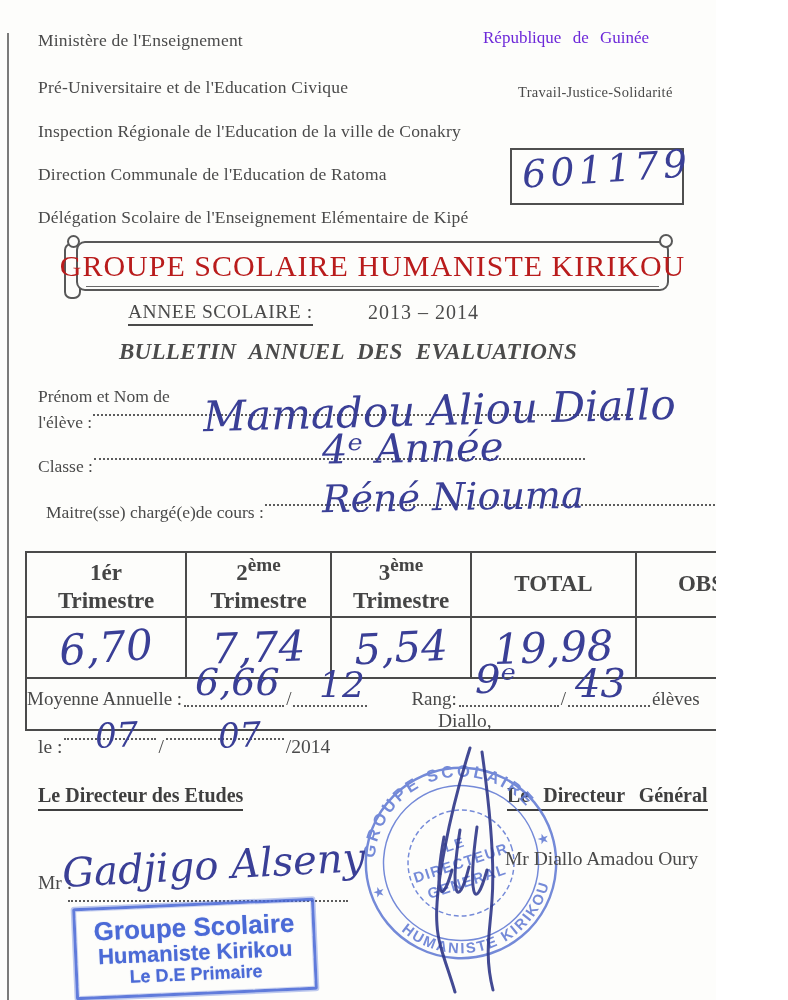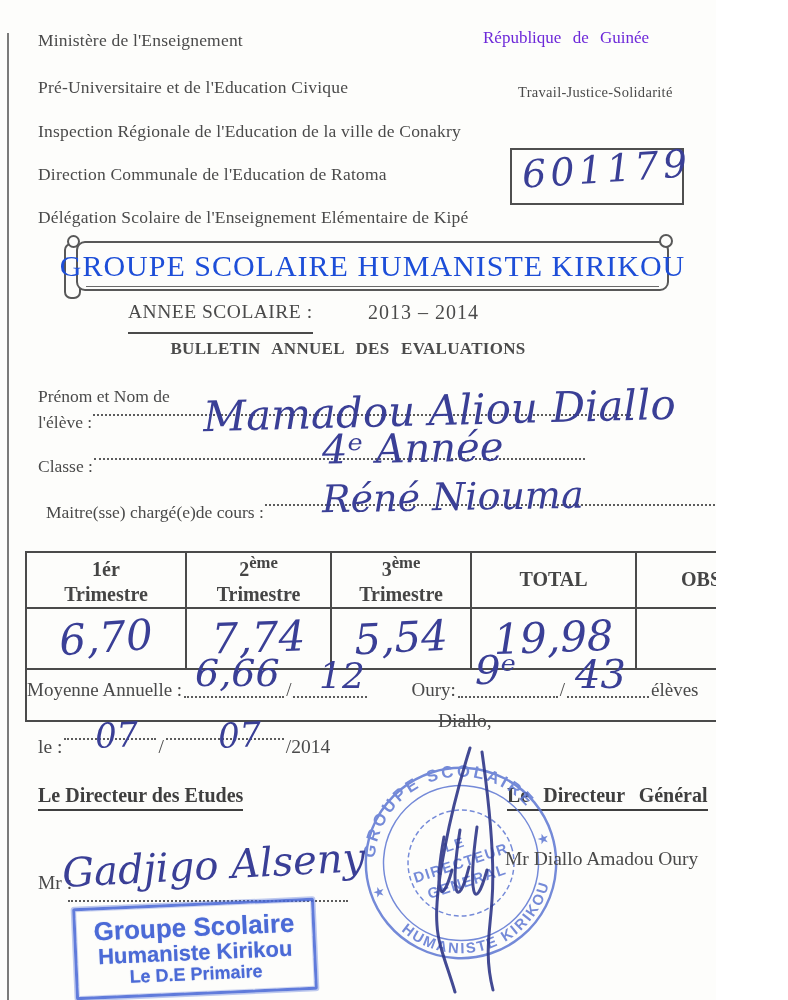--- a/index.html
+++ b/index.html
@@ -26,25 +26,25 @@
   .banner-wrap{left:64px; top:234px; width:612px; height:64px;}
   .roll-left{position:absolute; left:0; top:9px; width:13px; height:52px; border:2px solid #585858; border-radius:7px; background:#fdfdfb;}
   .roll-dot-l{position:absolute; left:3px; top:1px; width:9px; height:9px; border:2px solid #585858; border-radius:50%; background:#fdfdfb;}
   .roll-dot-r{position:absolute; right:3px; top:0px; width:10px; height:10px; border:2px solid #585858; border-radius:50%; background:#fdfdfb;}
   .banner-box{
     position:absolute; left:12px; right:7px; top:7px; bottom:7px;
     border:2px solid #585858; border-radius:9px; background:#fdfdfb;
     display:flex; align-items:center; justify-content:center;
   }
   .banner-box::after{content:""; position:absolute; left:8px; right:8px; bottom:2px; border-bottom:1.5px solid #6a6a6a;}
-  .banner-text{font-size:30px; color:#1d4ed8; letter-spacing:1px;}
-
-  .annee-label{left:128px; top:301px; font-size:19.5px; border-bottom:2px solid #4a4a4a; padding-bottom:9px; letter-spacing:.5px;}
+  .banner-text{font-size:30px; color:#b91c1c; letter-spacing:1px;}
+
+  .annee-label{left:128px; top:301px; font-size:19.5px; border-bottom:2px solid #4a4a4a; padding-bottom:1px; letter-spacing:.5px;}
   .annee-value{left:368px; top:301px; font-size:20px; letter-spacing:1px;}
-  .main-title{left:38px; top:339px; width:620px; text-align:center; font-size:17px; font-weight:bold; color:#4b4b4b; word-spacing:7px; letter-spacing:.3px;}
+  .main-title{left:38px; top:339px; width:620px; text-align:center; font-size:23px; font-weight:bold; color:#4b4b4b; word-spacing:7px; letter-spacing:.3px;font-style:italic;}
 
   
   .row{position:absolute; display:flex; align-items:flex-start; font-size:17.5px;}
   .dots{flex:1; border-bottom:2.5px dotted #5c5c5c; margin:0 1px 3px 1px; min-height:2px;}
   .dots-fixed{border-bottom:2.5px dotted #5c5c5c; margin:0 2px 3px 2px; min-height:2px; display:inline-block;}
   .name-l1{left:38px; top:386px; font-size:17.5px;}
   .name-row{left:38px; top:412px; width:594px;}
   .class-row{left:38px; top:456px; width:548px;}
   .teacher-row{left:46px; top:502px; width:686px;}
 
@@ -55,21 +55,21 @@
   .hand-name{left:203px; top:390px; font-size:42px; transform:rotate(-1.5deg);}
   .hand-class{left:322px; top:428px; font-size:40px; transform:rotate(-1deg);}
   .hand-teacher{left:322px; top:478px; font-size:38px; transform:rotate(-1deg);}
 
   
   table.results{
     position:absolute; left:25px; top:551px; width:740px;
     border-collapse:collapse; table-layout:fixed;
   }
   table.results td{border:2px solid #4a4a4a; text-align:center; vertical-align:middle; padding:0;}
-  td.th{font-weight:bold; font-size:20px; height:48px; line-height:1.25; color:#454545;border-radius:12px;}
+  td.th{font-weight:bold; font-size:23px; height:48px; line-height:1.25; color:#454545;border-radius:12px;}
   td.tv{height:59px;}
   .tval{font-family:"DejaVu Serif",serif; font-style:italic; color:#3a3f96; font-size:42px; line-height:1;}
   .r1{transform:rotate(-4deg);} .r2{transform:rotate(-2deg);} .r3{transform:rotate(-3deg);} .r4{transform:rotate(-2deg);}
   td.moy{height:50px; position:relative;}
   .moy-flex{display:flex; align-items:flex-end; padding:0 14px 10px 0; font-size:19px;}
   .moy-flex .gap{width:42px;}
   .hand-avg{left:168px; top:-16px; font-size:38px;}
   .hand-avgmax{left:292px; top:-12px; font-size:36px;}
   .hand-rank{left:448px; top:-20px; font-size:40px;}
   .hand-ranktot{left:548px; top:-16px; font-size:40px;}
@@ -185,21 +185,21 @@
           </td>
     </tr>
     <tr>
       <td class="moy" colspan="5">
         <div class="moy-flex">
           <span>Moyenne Annuelle :</span>
           <span class="dots-fixed" style="width:100px"></span>
           <span>/</span>
           <span class="dots-fixed" style="width:74px"></span>
           <span class="gap"></span>
-          <span>Oury:</span>
+          <span>Rang:</span>
           <span class="dots-fixed" style="width:100px"></span>
           <span>/</span>
           <span class="dots-fixed" style="width:82px"></span>
           <span>élèves</span>
         </div>
         <div class="hand hand-avg">6,66</div>
         <div class="hand hand-avgmax">12</div>
         <div class="hand hand-rank">9ᵉ</div>
         <div class="hand hand-ranktot">43</div>
       </td>

